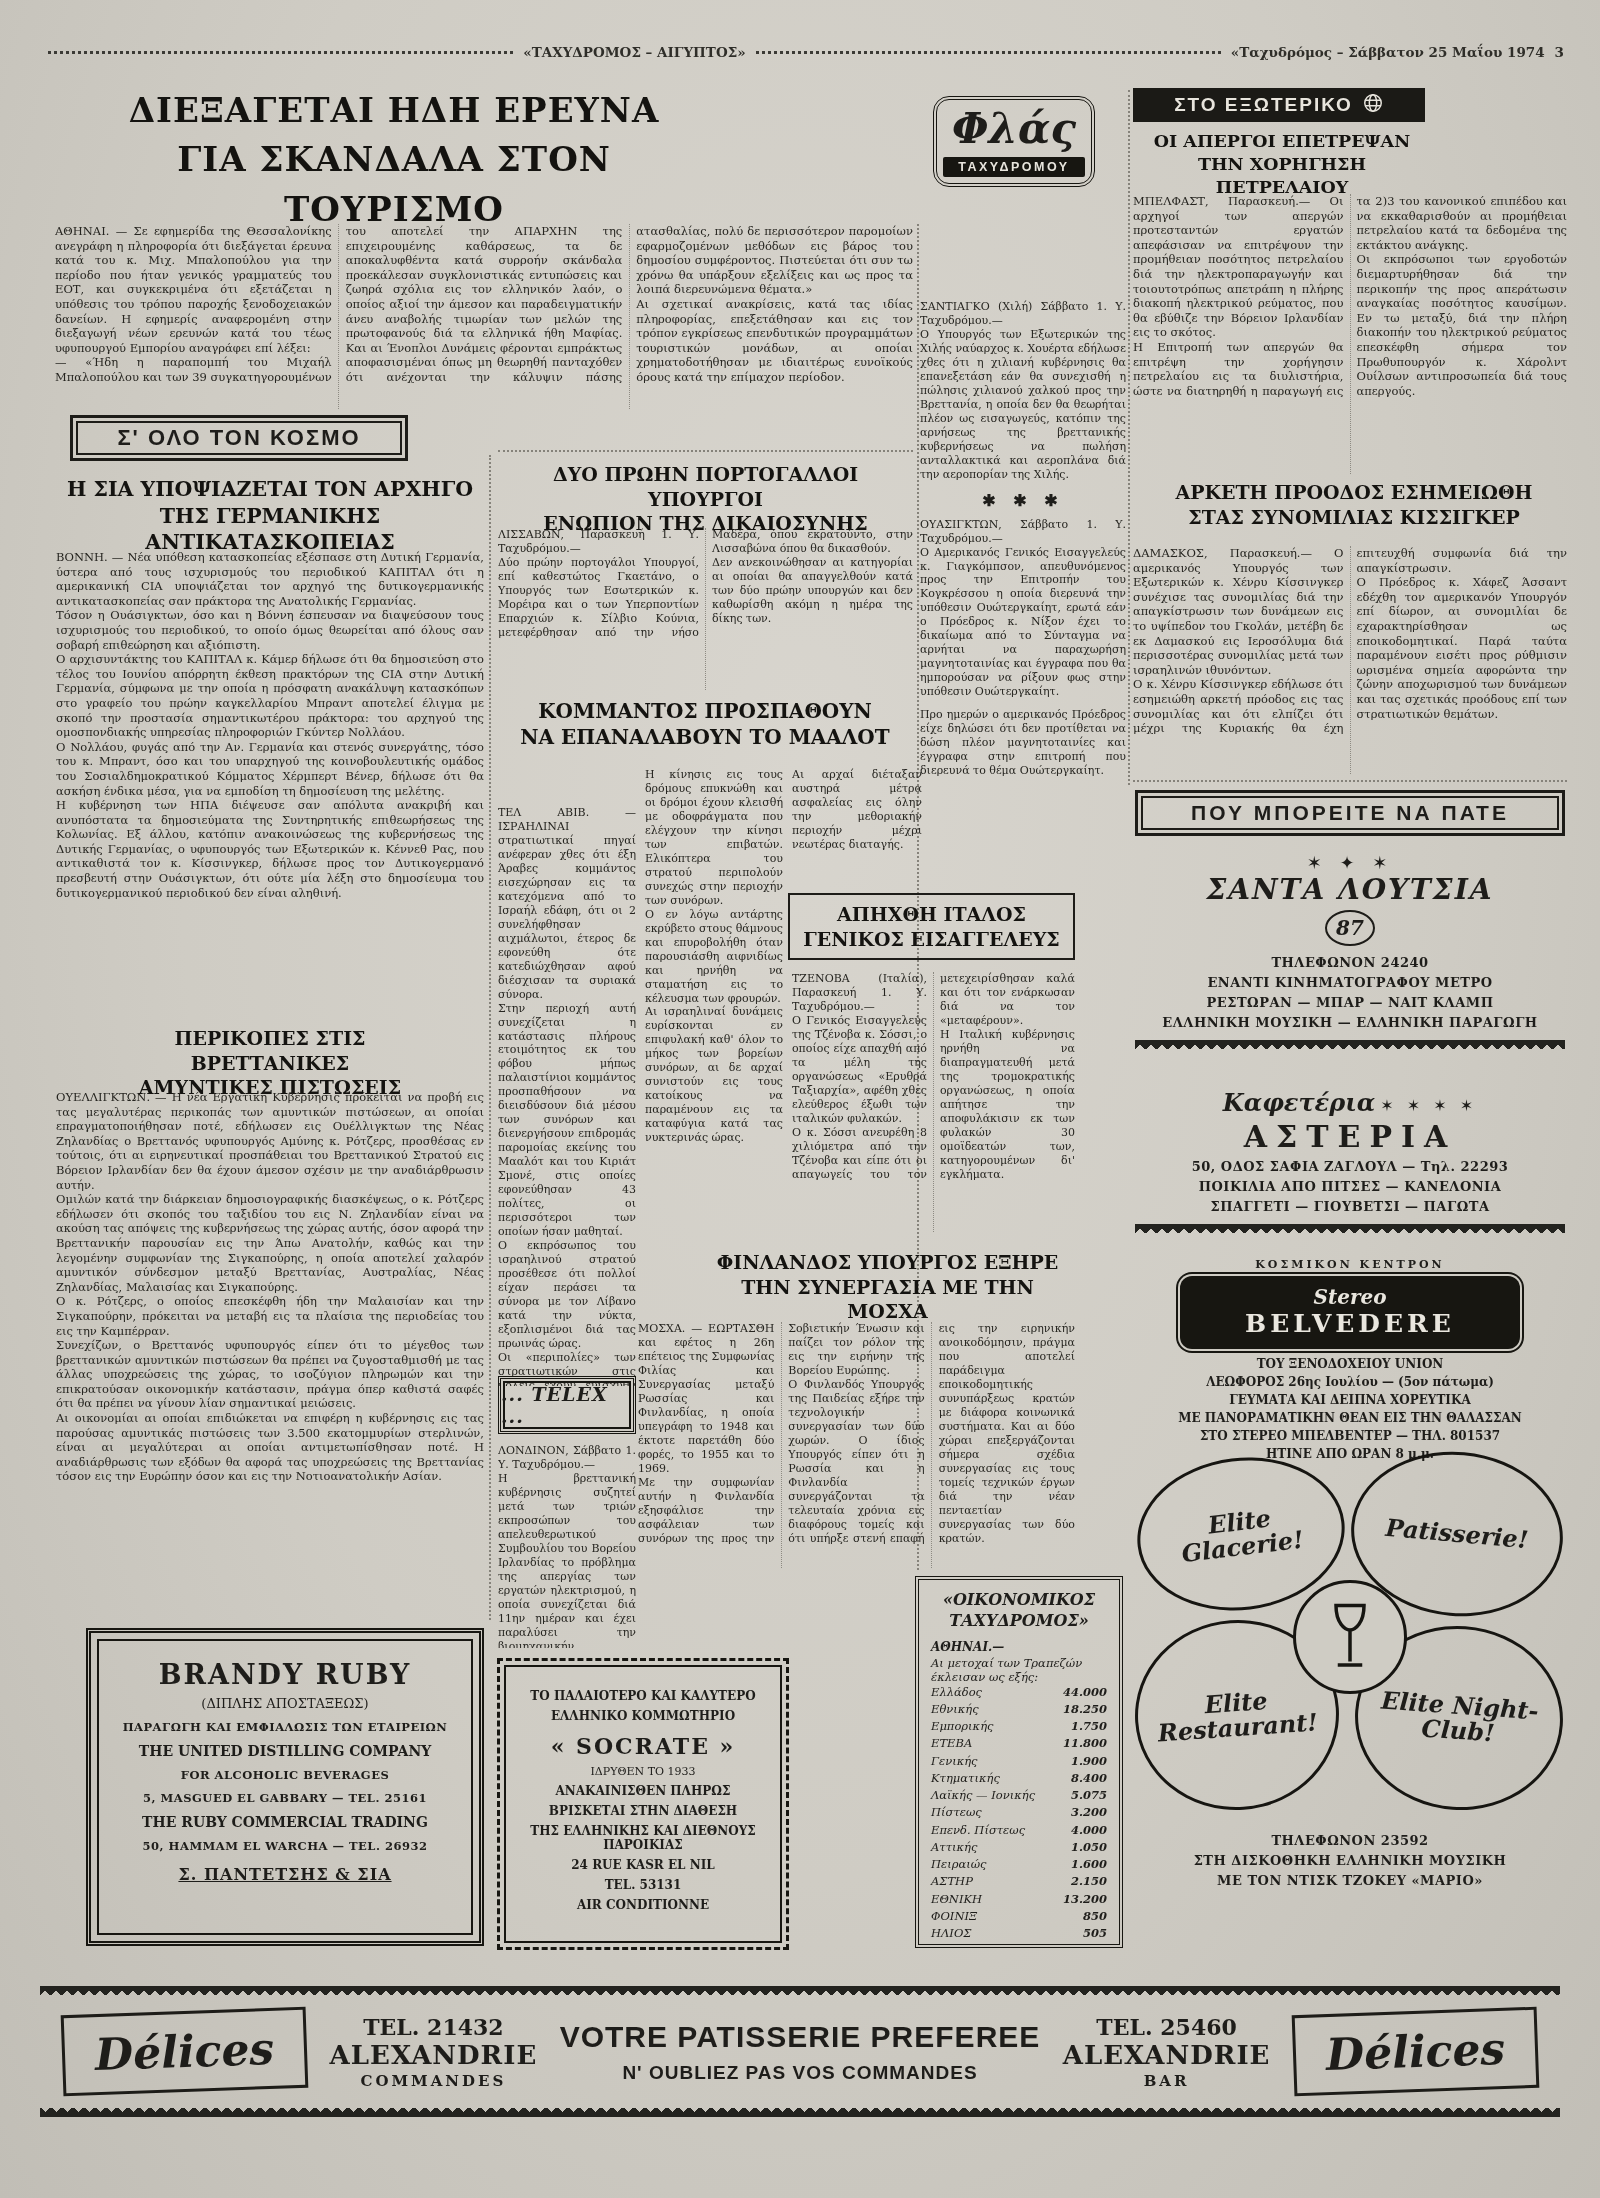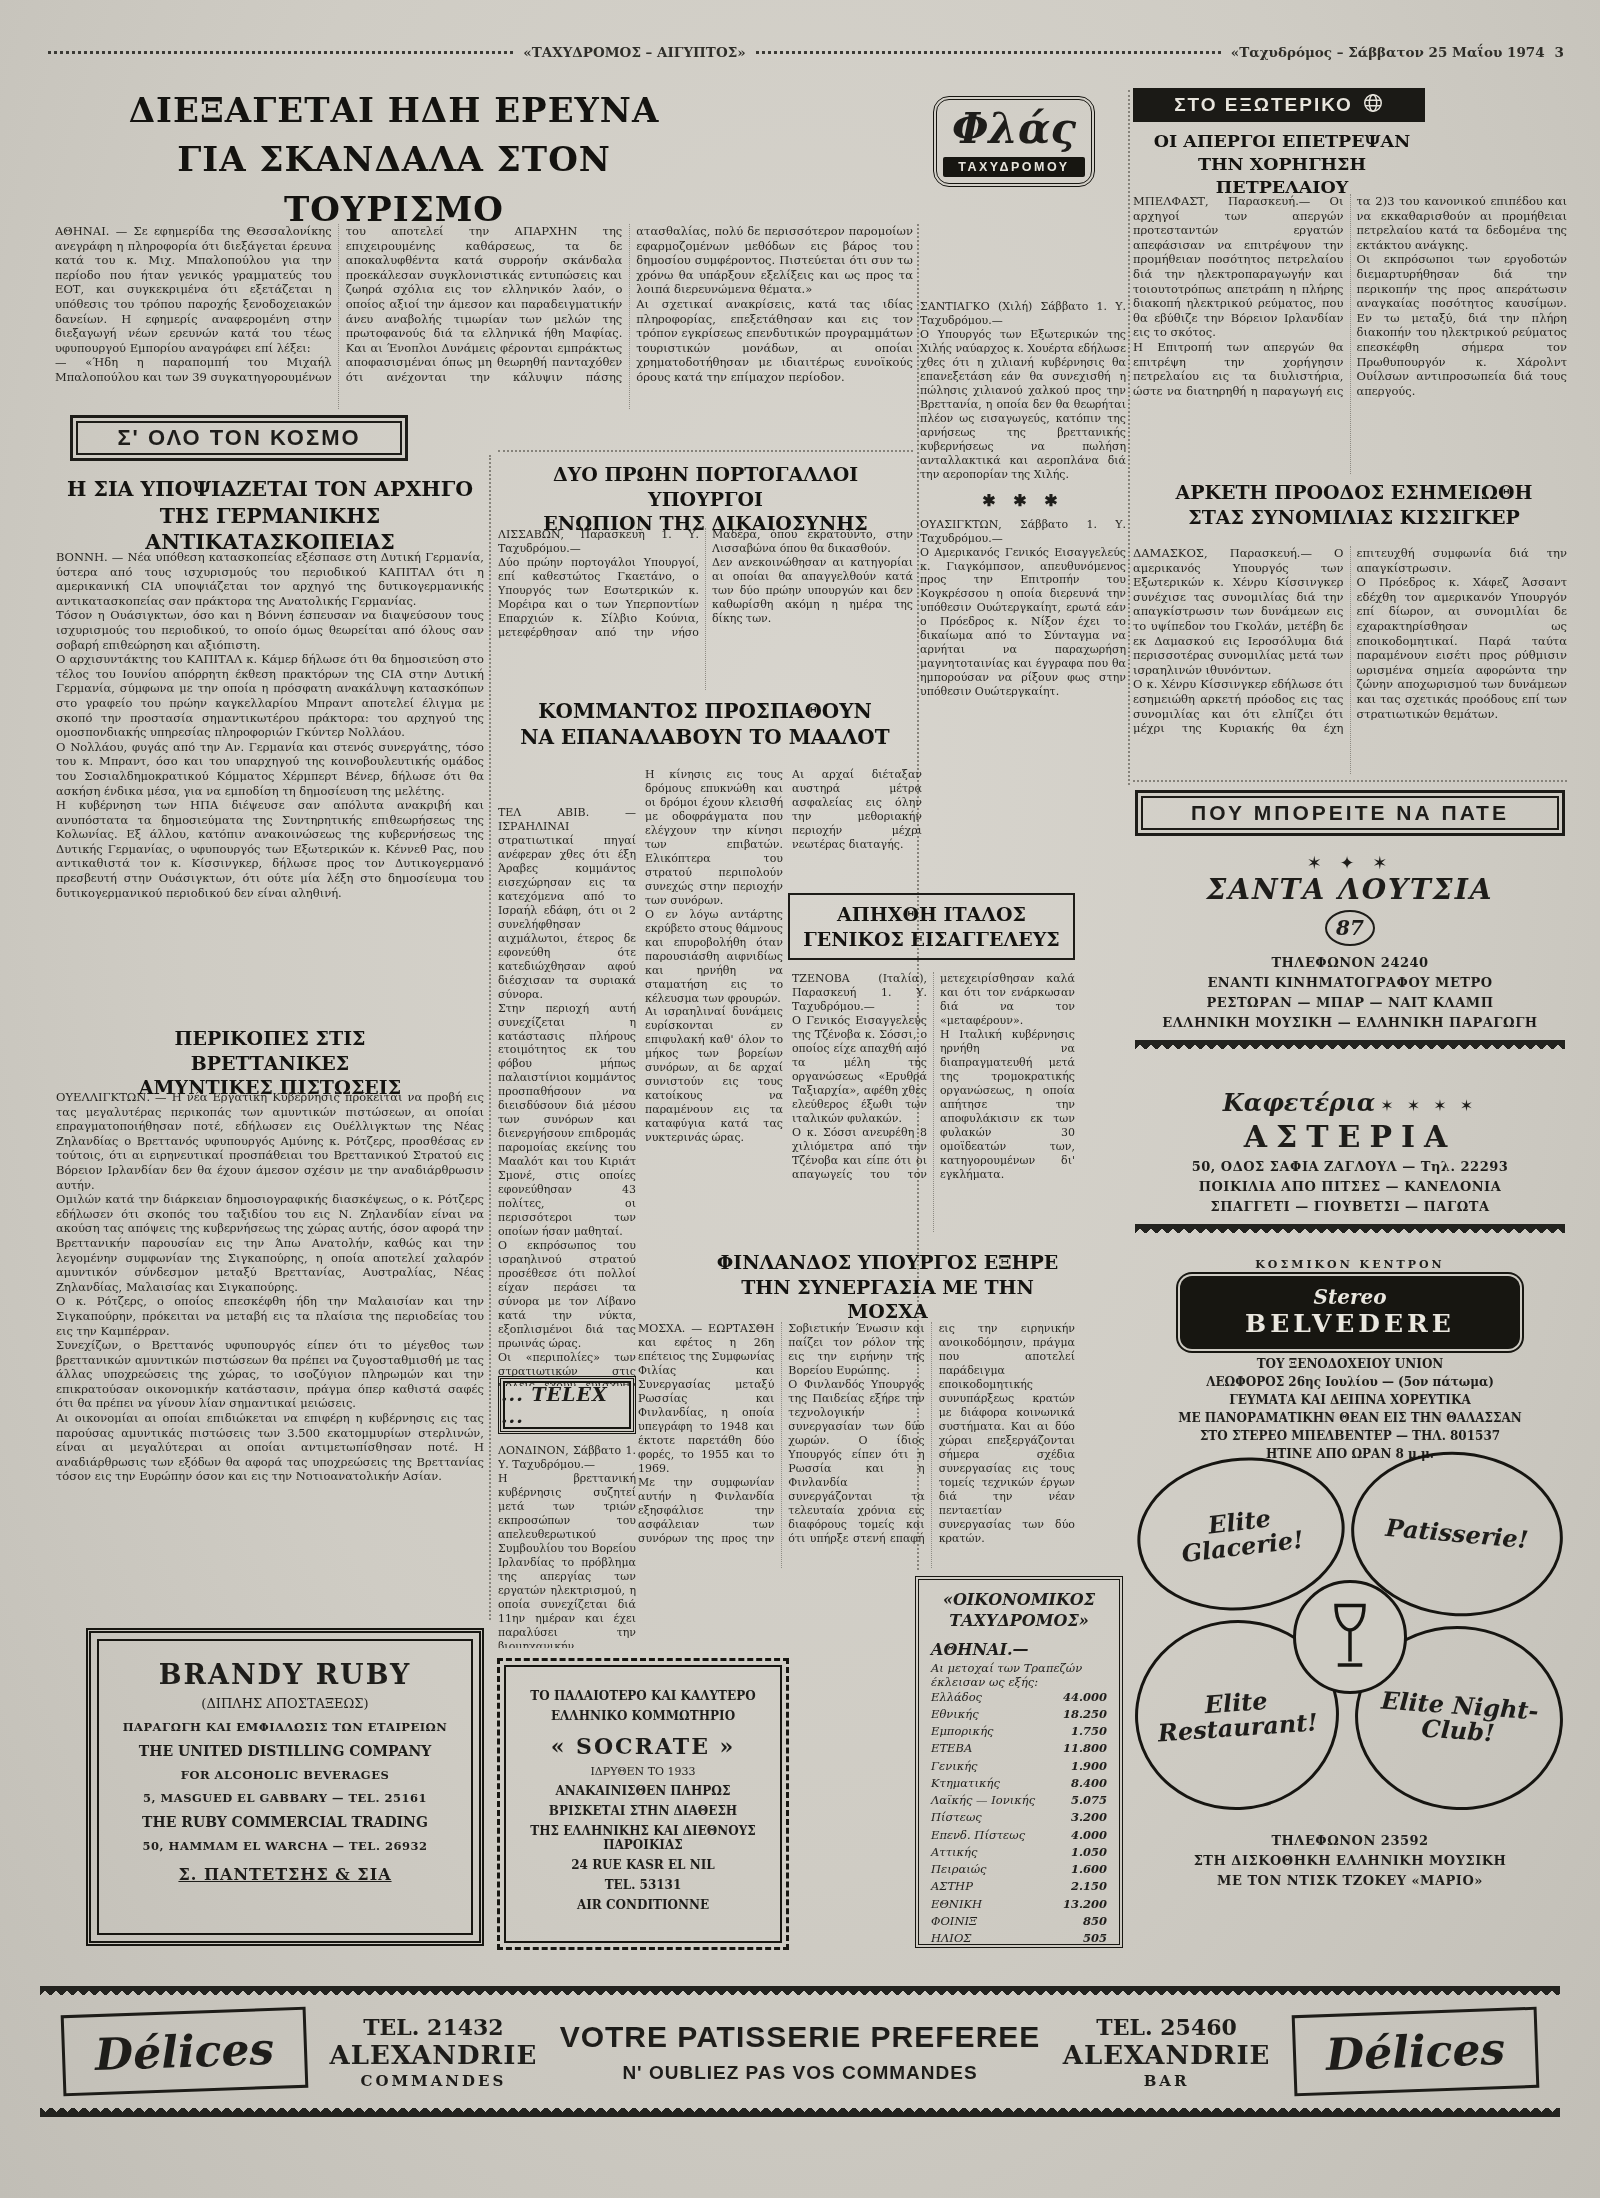--- a/index.html
+++ b/index.html
@@ -85,21 +85,21 @@
 
   #socrate { left:497px; top:1658px; width:292px; height:292px; border:3px dashed #171611;
              box-shadow: inset 0 0 0 4px #cfccc4, inset 0 0 0 6px #171611;
              padding:22px 14px; text-align:center; }
   .soc-line { font-size:12px; font-weight:bold; margin-top:6px; }
   .soc-name { font-size:22px; font-weight:bold; letter-spacing:2px; margin-top:10px; }
   .soc-small { font-size:11px; margin-top:6px; }
 
   #econ { left:915px; top:1576px; width:208px; height:372px; border:4px double #171611; padding:10px 12px;font-style:italic; }
   .econ-title { text-align:center; font-weight:bold; font-size:16px; white-space:pre-line; line-height:1.3; }
-  .econ-date { font-weight:bold; font-size:16px; margin-top:8px;}
+  .econ-date { font-weight:bold; font-size:12px; margin-top:8px;}
   .econ-intro { font-size:11.5px; margin-top:2px; }
   .srow { display:flex; justify-content:space-between; font-size:11.5px; line-height:1.5; }
   .srow .sv { font-weight:bold; }
 
   #pou { left:1135px; top:790px; width:430px; padding:8px 4px; border:3px solid #1d1c18;
          box-shadow: inset 0 0 0 3px #cfccc4, inset 0 0 0 5px #1d1c18; text-align:center;
          font-family:"Liberation Sans",sans-serif; font-weight:bold; font-size:21px; letter-spacing:3px; }
   .ad { text-align:center; }
   #santa { left:1135px; top:852px; width:430px; }
   .santa-stars { font-size:18px; letter-spacing:6px; }
@@ -173,20 +173,21 @@
   <div id="flash-box" class="abs">
     <div id="flash-title">Φλάς</div>
     <div id="flash-sub">ΤΑΧΥΔΡΟΜΟΥ</div>
   </div>
   <div id="flash-col" class="abs">
     <div class="body-text small flash-item">ΣΑΝΤΙΑΓΚΟ (Χιλή) Σάββατο 1. Υ. Ταχυδρόμου.—
 Ο Υπουργός των Εξωτερικών της Χιλής ναύαρχος κ. Χουέρτα εδήλωσε χθες ότι η χιλιανή κυβέρνησις θα επανεξετάση εάν θα συνεχισθή η πώλησις χιλιανού χαλκού προς την Βρεττανία, η οποία δεν θα θεωρήται πλέον ως εισαγωγεύς, κατόπιν της αρνήσεως της βρεττανικής κυβερνήσεως να πωλήση ανταλλακτικά και αεροπλάνα διά την αεροπορίαν της Χιλής.</div>
     <div class="flash-sep">✱ ✱ ✱</div>
     <div class="body-text small flash-item">ΟΥΑΣΙΓΚΤΩΝ, Σάββατο 1. Υ. Ταχυδρόμου.—
 Ο Αμερικανός Γενικός Εισαγγελεύς κ. Γιαγκόμπσον, απευθυνόμενος προς την Επιτροπήν του Κογκρέσσου η οποία διερευνά την υπόθεσιν Ουώτεργκαίητ, ερωτά εάν ο Πρόεδρος κ. Νίξον έχει το δικαίωμα από το Σύνταγμα να αρνήται να παραχωρήση μαγνητοταινίας και έγγραφα που θα ημπορούσαν να ρίξουν φως στην υπόθεσιν Ουώτεργκαίητ.</div>
+    <div class="body-text small flash-item">Προ ημερών ο αμερικανός Πρόεδρος είχε δηλώσει ότι δεν προτίθεται να δώση πλέον μαγνητοταινίες και έγγραφα στην επιτροπή που διερευνά το θέμα Ουώτεργκαίητ.</div>
   </div>
 
   <div id="exo-banner" class="abs">
     <span>ΣΤΟ ΕΞΩΤΕΡΙΚΟ</span>
     <span><svg width="22" height="22" viewBox="0 0 24 24">
           <g fill="none" stroke="#e8e5dd" stroke-width="1.6">
             <circle cx="12" cy="12" r="9"></circle>
             <ellipse cx="12" cy="12" rx="4" ry="9"></ellipse>
             <path d="M3.5 9h17M3.5 15h17"></path>
           </g>

